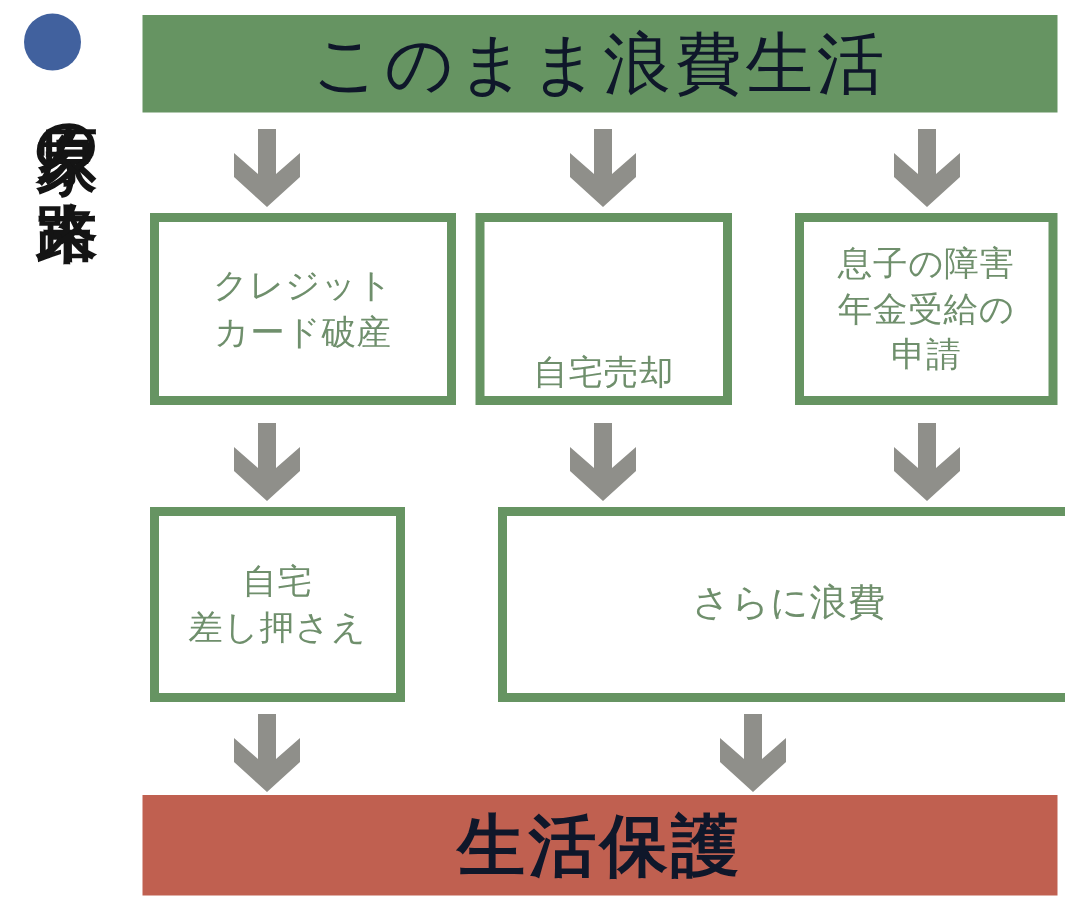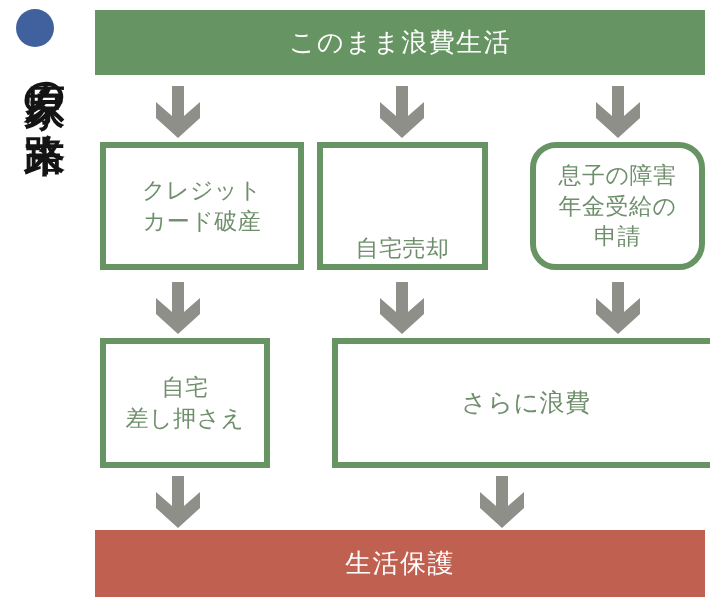--- a/index.html
+++ b/index.html
@@ -52,38 +52,39 @@
     color: #141414;
     white-space: nowrap;
   }
 
   
   .banner {
     position: absolute;
     display: flex;
     align-items: center;
     justify-content: center;
-    color: #ffffff;
-    font-size: 26px;
+    color: #0f172a;
+    font-size: 45px;
     letter-spacing: 0.055em;
     font-weight: 400;
   }
   .banner.top {
     left: 95px;
     top: 10px;
     width: 610px;
     height: 65px;
     background: #669462;
   }
   .banner.bottom {
     left: 95px;
     top: 530px;
     width: 610px;
     height: 67px;
     background: #c06050;
+    font-weight: bold;
   }
 
   
   .pbox {
     position: absolute;
     box-sizing: border-box;
     border: 6px solid #669462;
     background: #ffffff;
     display: flex;
     align-items: center;
@@ -96,21 +97,21 @@
     line-height: 1.33;
     letter-spacing: 0.02em;
     white-space: pre-line;
   }
   .pbox.wide .ptext {
     font-size: 25px;
   }
 
   #box-credit   { left: 100px; top: 142px; width: 204px; height: 128px; }
   #box-sell     { left: 317px; top: 142px; width: 171px; height: 128px; align-items: flex-end; }
-  #box-pension  { left: 530px; top: 142px; width: 175px; height: 128px; border-radius: 26px; }
+  #box-pension  { left: 530px; top: 142px; width: 175px; height: 128px; }
   #box-seize    { left: 100px; top: 338px; width: 170px; height: 130px; justify-content: center; }
   #box-waste    { left: 332px; top: 338px; width: 388px; height: 130px; }
 
   
   .arrow {
     position: absolute;
     width: 56px;
     height: 56px;
     color: #8f8f8a;
   }

